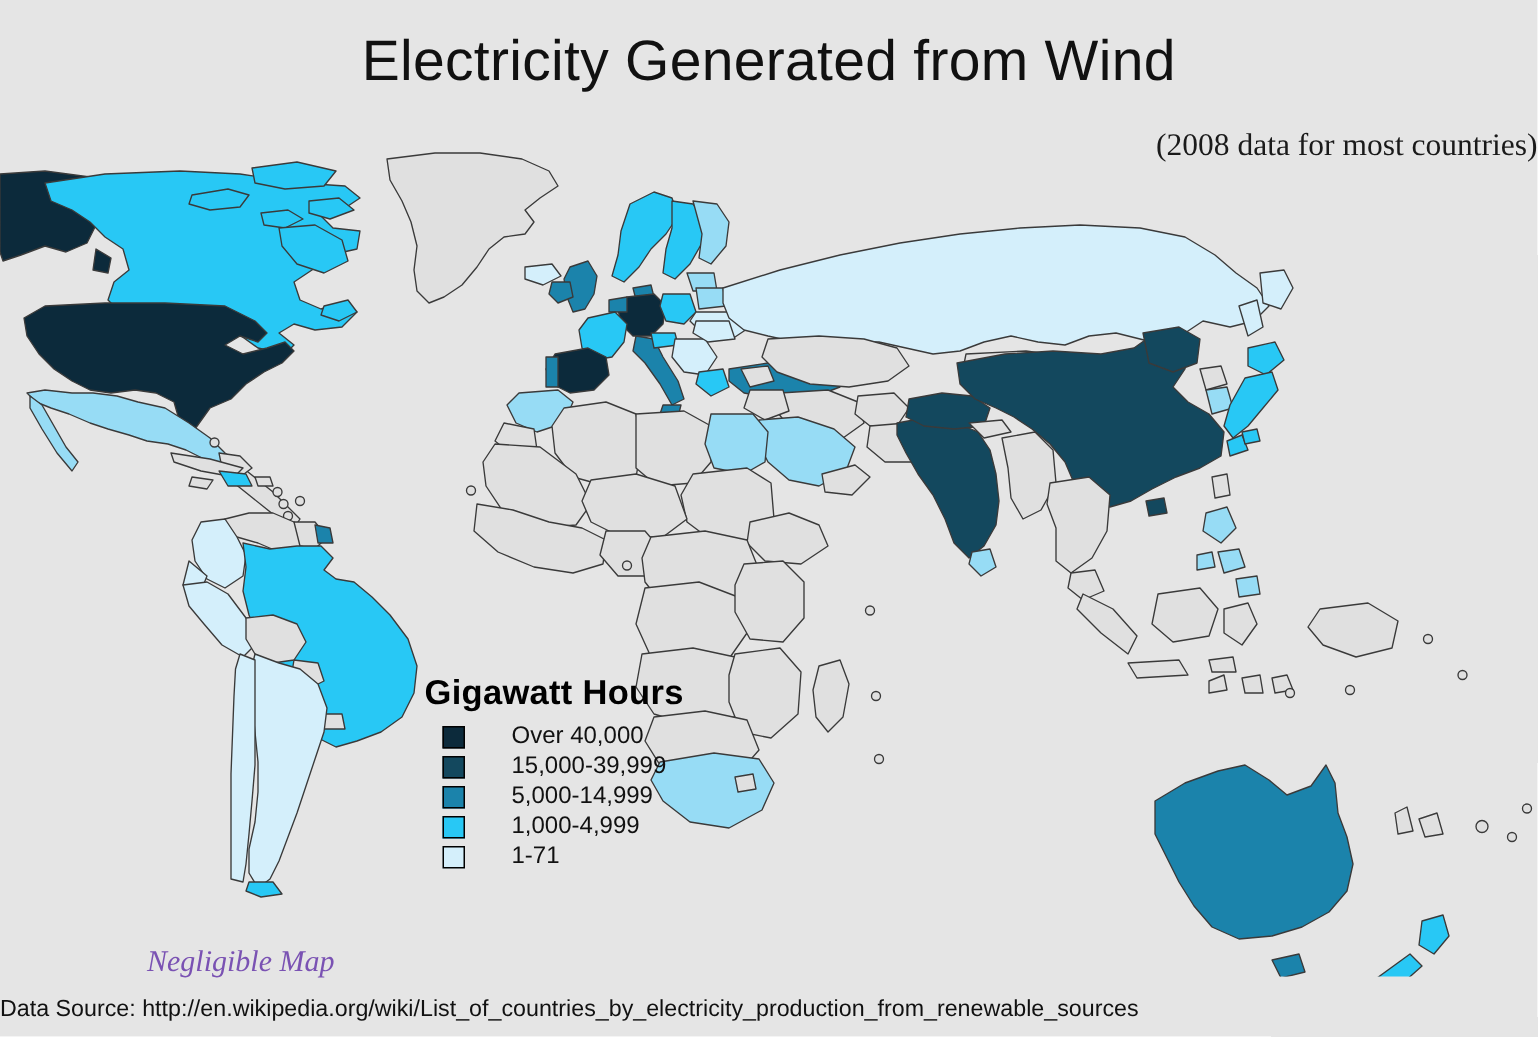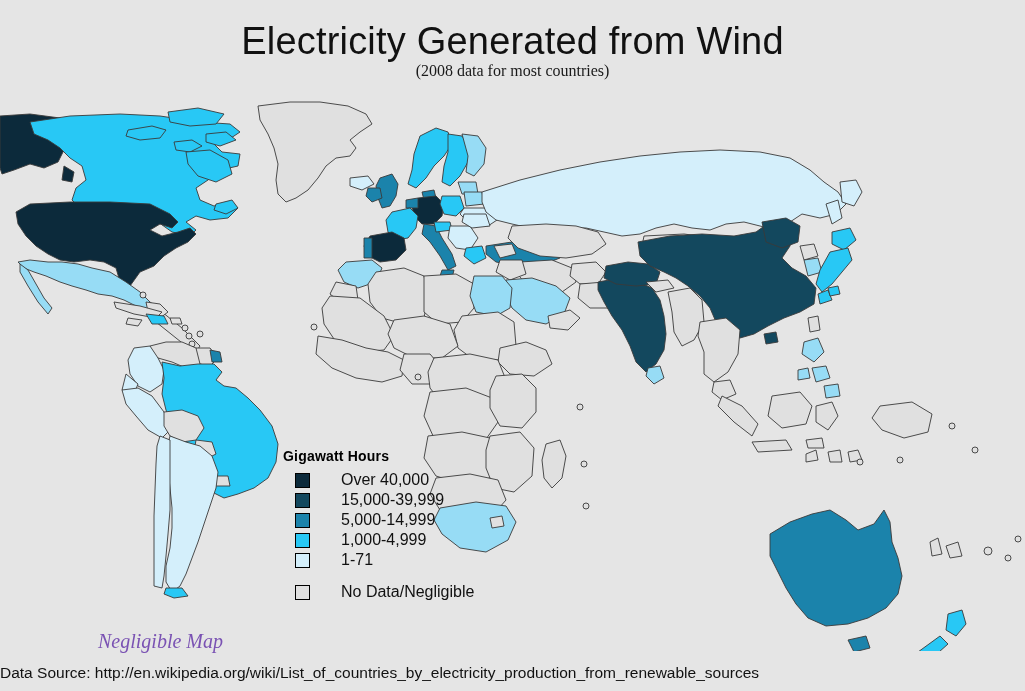--- a/index.html
+++ b/index.html
@@ -22,23 +22,23 @@
     top: 20px; left: 0; width: 1025px;
     text-align: center;
     font-size: 38px;
     font-weight: 400;
     letter-spacing: 0.2px;
     color: #111111;
     font-family: "Liberation Sans", sans-serif;
   }
   #subtitle {
     position: absolute;
-    top: 62px; left: 0; width: 1025px;
-    text-align: center;
-    font-size: 16px;
+    top: 84px; left: 0; width: 1025px;
+    text-align: right;
+    font-size: 21px;
     color: #1a1a1a;
     font-family: "Liberation Serif", serif;
   }
 
   
   #map-wrap {
     position: absolute;
     left: 0; top: 96px;
     width: 1025px; height: 555px;
   }
@@ -49,21 +49,21 @@
     stroke-linejoin: round;
   }
 
   
   #legend {
     position: absolute;
     left: 283px; top: 448px;
     width: 260px;
   }
   #legend-title {
-    font-size: 14px;
+    font-size: 23px;
     font-weight: bold;
     color: #000000;
     margin: 0 0 6px 0;
     letter-spacing: 0.2px;
   }
   .legend-row {
     display: flex;
     align-items: center;
     height: 20px;
     margin-left: 12px;
@@ -321,23 +321,19 @@
       <span class="swatch" style="background:#28c8f5"></span>
       <span class="legend-label">1,000-4,999</span>
     </div>
 
 
     <div class="legend-row">
       <span class="swatch" style="background:#d4effb"></span>
       <span class="legend-label">1-71</span>
     </div>
 
-    <div class="legend-row nodata">
-      <span class="swatch" style="background:#e0e0e0"></span>
-      <span class="legend-label">No Data/Negligible</span>
-    </div>
   </div>
 
   <div id="credit">Negligible Map</div>
 
   <div id="source">Data Source: http://en.wikipedia.org/wiki/List_of_countries_by_electricity_production_from_renewable_sources</div>
 
 </div>
 
 </body></html>

